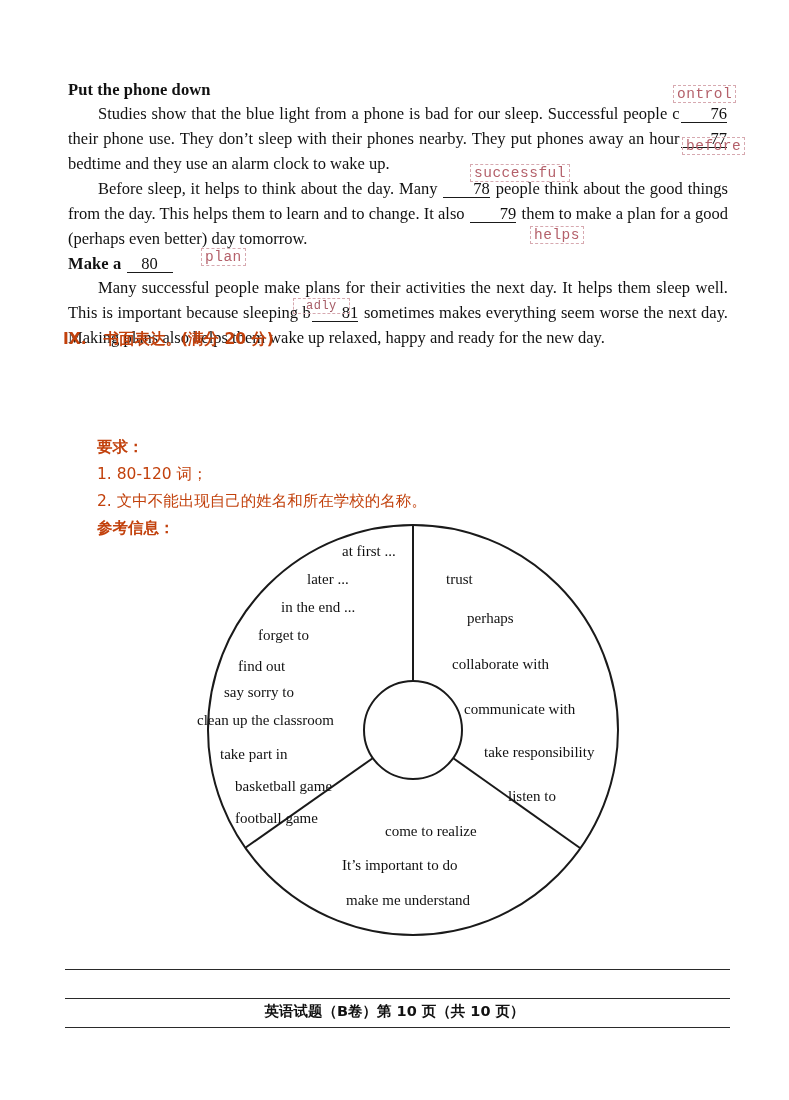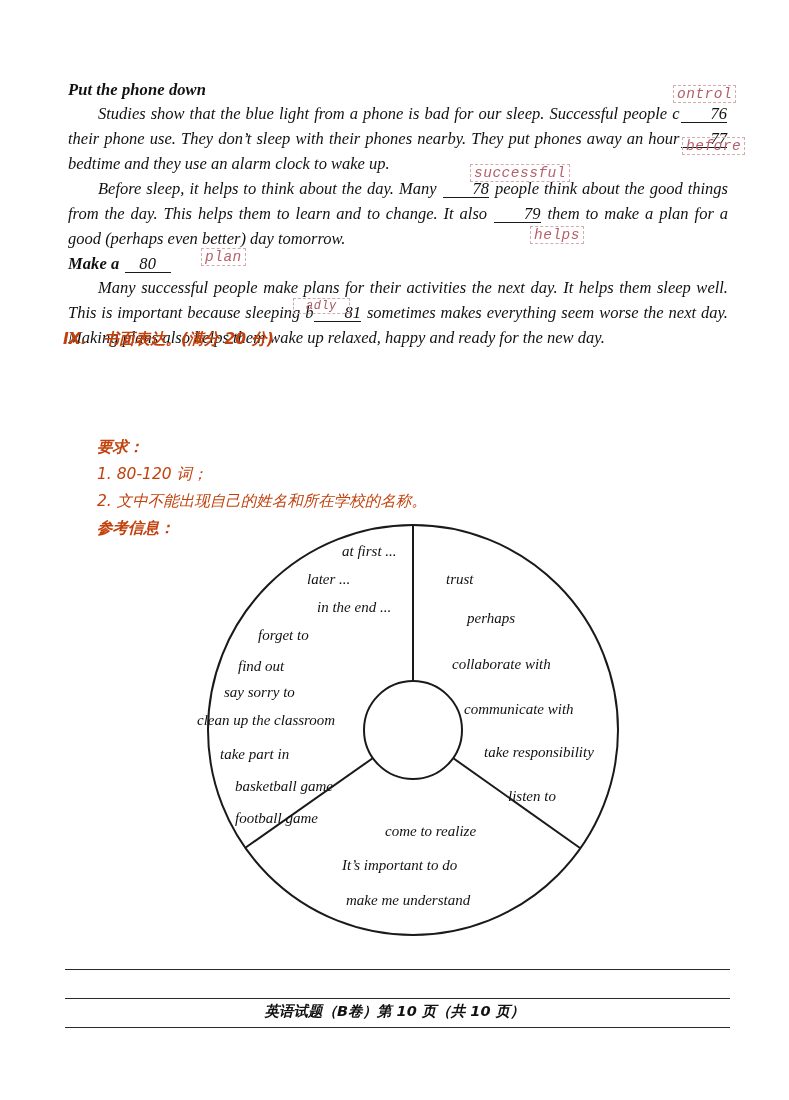--- a/index.html
+++ b/index.html
@@ -13,21 +13,20 @@
     position: relative;
     font-family: "Liberation Serif", serif;
     color: #111111;
     overflow: hidden;
   }
   .page {
     position: absolute;
     left: 0; top: 0;
     width: 789px;
     height: 1100px;
-    font-style: italic;
   }
 
   
   .cloze {
     position: absolute;
     left: 68px;
     top: 78px;
     width: 660px;
   }
   .sec-head {
@@ -195,21 +194,21 @@
       <line x1="263" y1="176" x2="263" y2="20" stroke="#1a1a1a" stroke-width="2"></line>
 
       <line x1="223" y1="253" x2="95" y2="343" stroke="#1a1a1a" stroke-width="2"></line>
 
       <line x1="303" y1="253" x2="430" y2="343" stroke="#1a1a1a" stroke-width="2"></line>
     </svg>
 
 
     <div class="dtext" style="left:192px; top:38px;">at first ...</div>
     <div class="dtext" style="left:157px; top:66px;">later ...</div>
-    <div class="dtext" style="left:131px; top:94px;margin-left:36px;">in the end ...</div>
+    <div class="dtext" style="left:131px; top:94px;">in the end ...</div>
     <div class="dtext" style="left:108px; top:122px;">forget to</div>
     <div class="dtext" style="left:88px;  top:153px;">find out</div>
     <div class="dtext" style="left:74px;  top:179px;">say sorry to</div>
     <div class="dtext" style="left:47px;  top:207px;">clean up the classroom</div>
     <div class="dtext" style="left:70px;  top:241px;">take part in</div>
     <div class="dtext" style="left:85px;  top:273px;">basketball game</div>
     <div class="dtext" style="left:85px;  top:305px;">football game</div>
 
     <div class="dtext" style="left:296px; top:66px;">trust</div>
     <div class="dtext" style="left:317px; top:105px;">perhaps</div>

